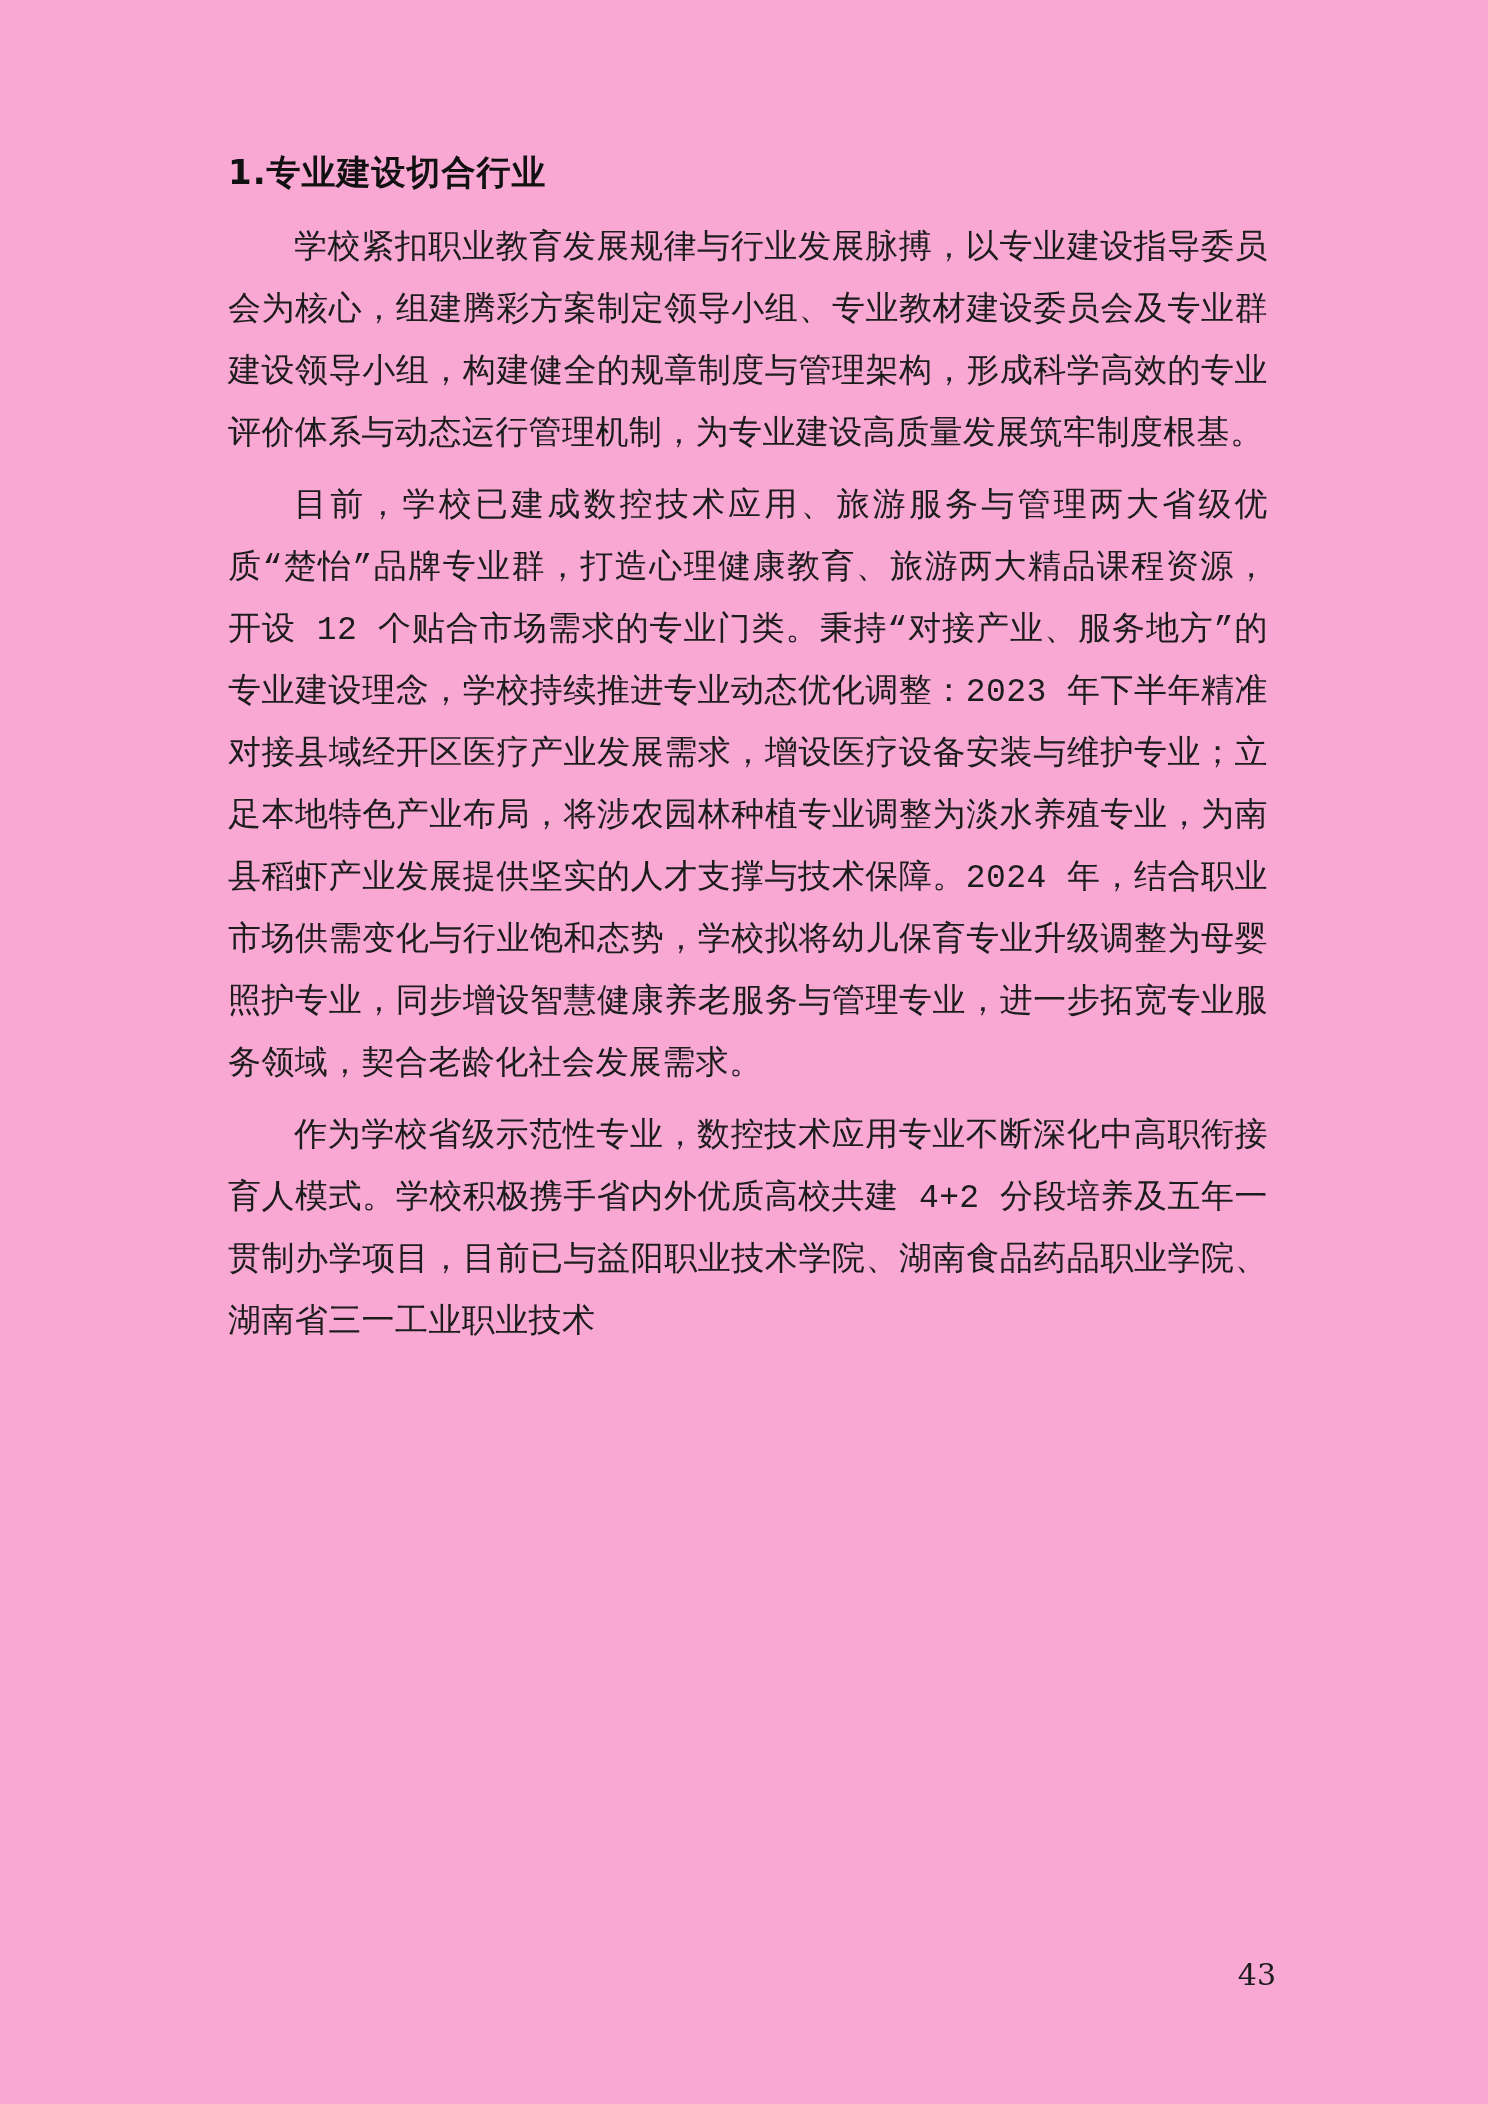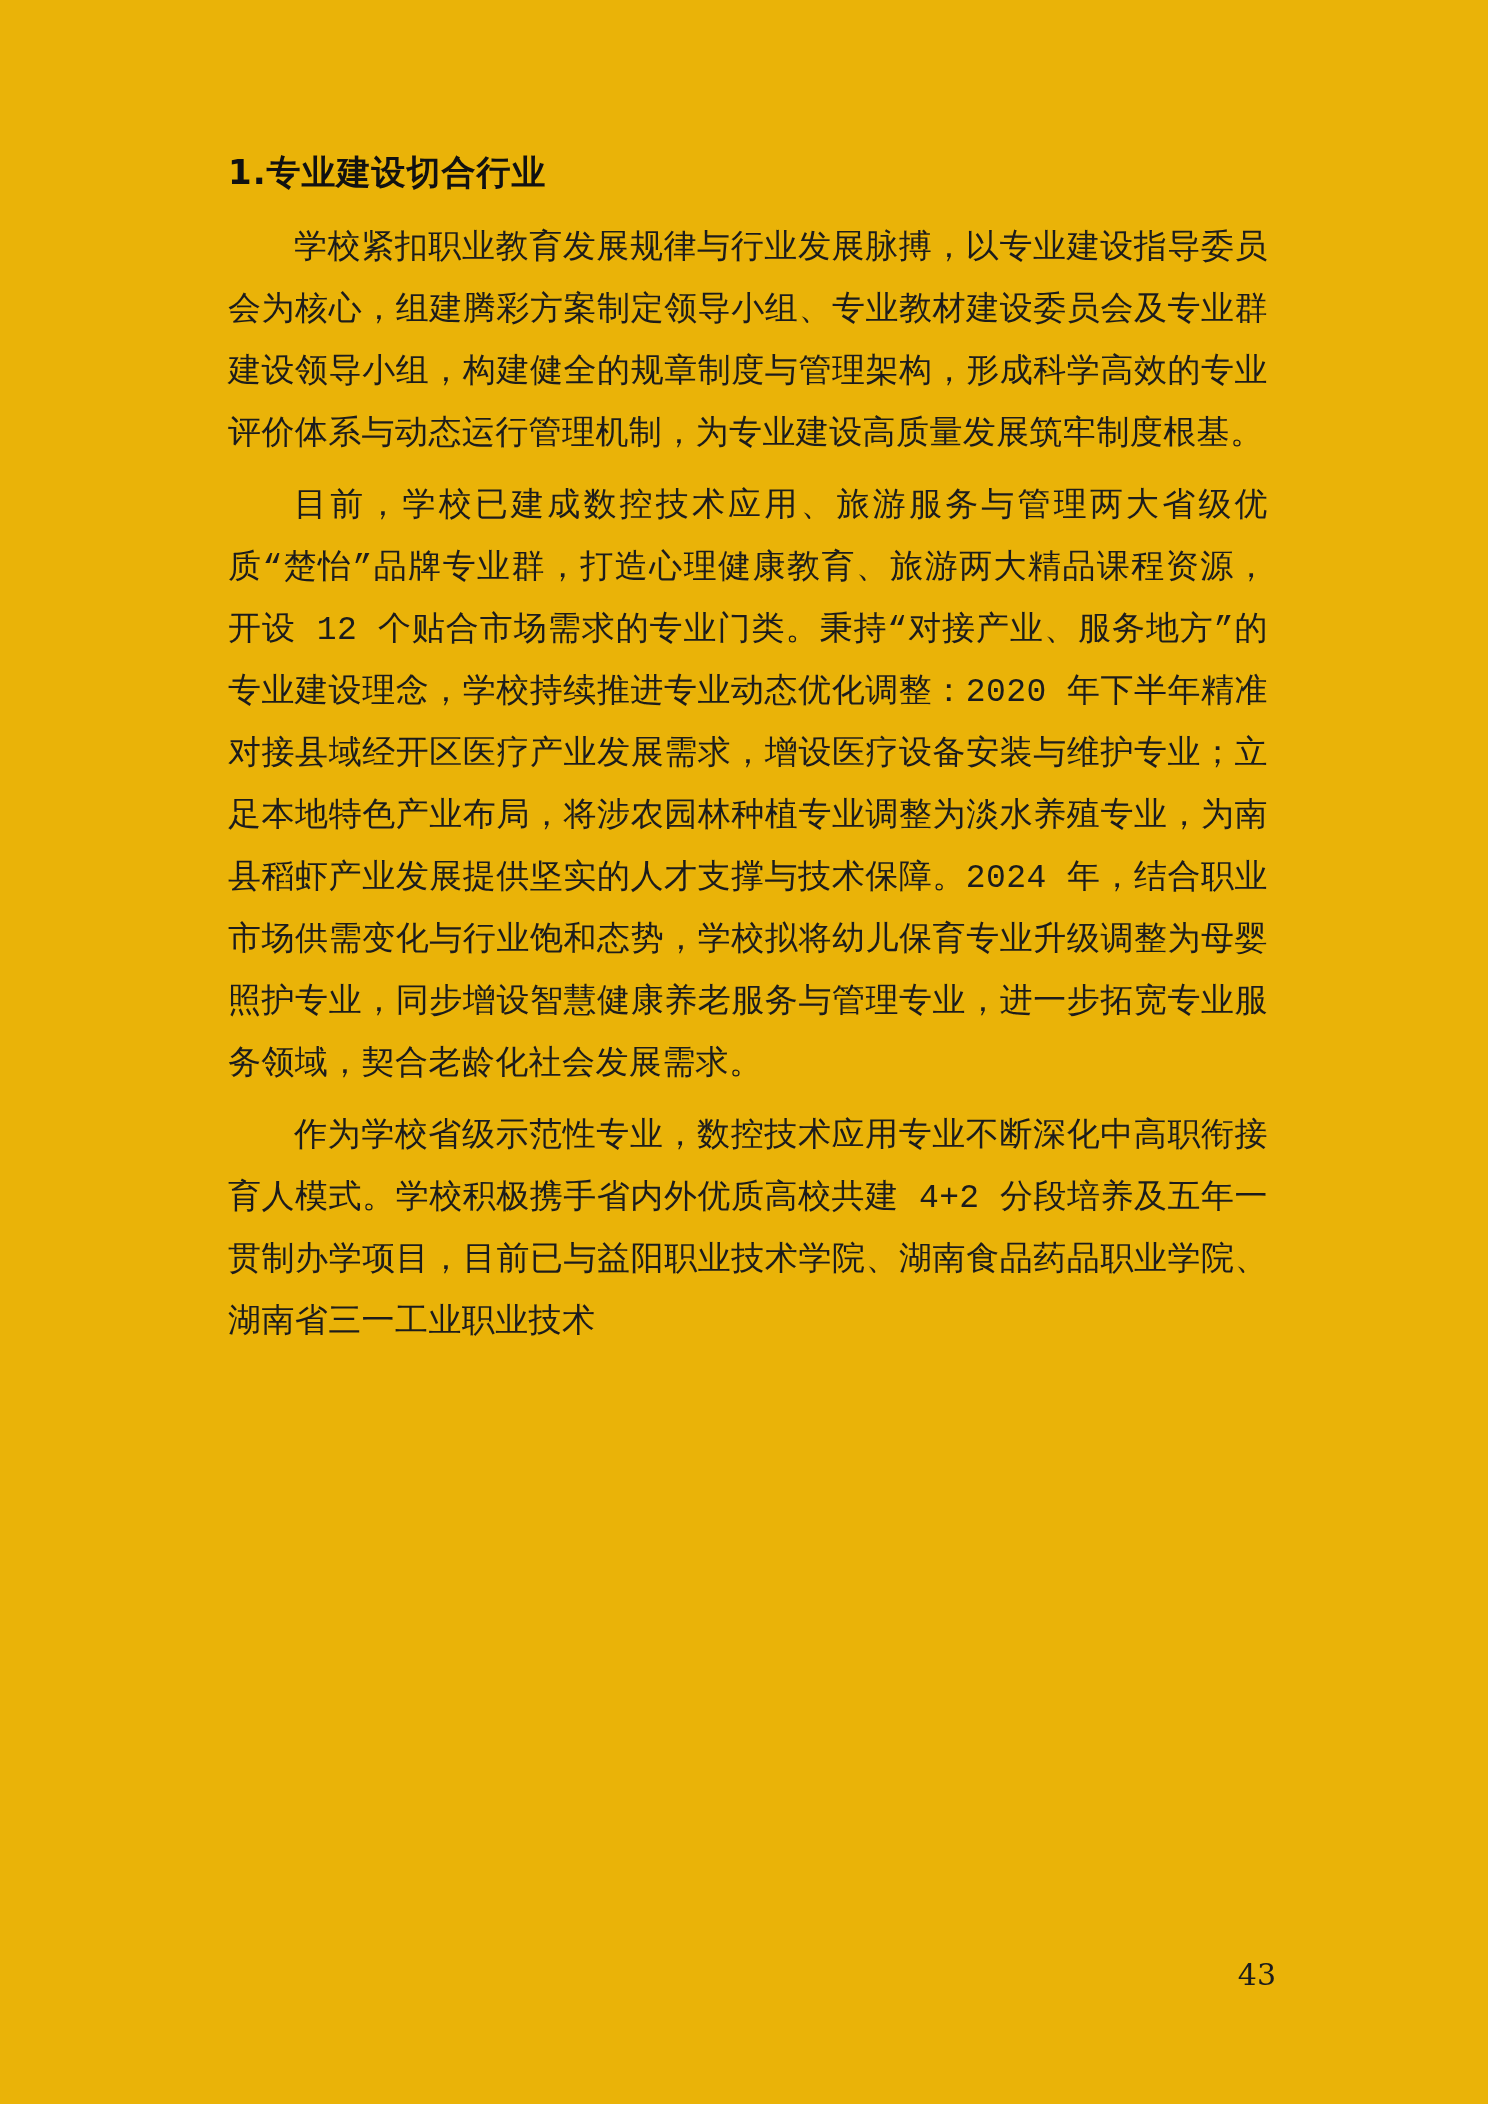--- a/index.html
+++ b/index.html
@@ -13,21 +13,21 @@
     position: relative;
     font-family: "DejaVu Serif", "Liberation Serif", serif;
     color: #1a1a1a;
   }
   .page {
     position: absolute;
     left: 0;
     top: 0;
     width: 1488px;
     height: 2104px;
-    background: #eab308;
+    background: #f9a8d4;
     overflow: hidden;
   }
   .content {
     position: absolute;
     left: 228px;
     top: 150px;
     width: 1040px;
   }
   .heading {
     font-family: "DejaVu Sans", "Liberation Sans", sans-serif;
@@ -62,21 +62,21 @@
 <body>
 
 <div class="page">
 
   <div class="content">
 
     <h1 class="heading">1.专业建设切合行业</h1>
 
     <p class="para">学校紧扣职业教育发展规律与行业发展脉搏，以专业建设指导委员会为核心，组建腾彩方案制定领导小组、专业教材建设委员会及专业群建设领导小组，构建健全的规章制度与管理架构，形成科学高效的专业评价体系与动态运行管理机制，为专业建设高质量发展筑牢制度根基。</p>
 
-    <p class="para">目前，学校已建成数控技术应用、旅游服务与管理两大省级优质“楚怡”品牌专业群，打造心理健康教育、旅游两大精品课程资源，开设 12 个贴合市场需求的专业门类。秉持“对接产业、服务地方”的专业建设理念，学校持续推进专业动态优化调整：2020 年下半年精准对接县域经开区医疗产业发展需求，增设医疗设备安装与维护专业；立足本地特色产业布局，将涉农园林种植专业调整为淡水养殖专业，为南县稻虾产业发展提供坚实的人才支撑与技术保障。2024 年，结合职业市场供需变化与行业饱和态势，学校拟将幼儿保育专业升级调整为母婴照护专业，同步增设智慧健康养老服务与管理专业，进一步拓宽专业服务领域，契合老龄化社会发展需求。</p>
+    <p class="para">目前，学校已建成数控技术应用、旅游服务与管理两大省级优质“楚怡”品牌专业群，打造心理健康教育、旅游两大精品课程资源，开设 12 个贴合市场需求的专业门类。秉持“对接产业、服务地方”的专业建设理念，学校持续推进专业动态优化调整：2023 年下半年精准对接县域经开区医疗产业发展需求，增设医疗设备安装与维护专业；立足本地特色产业布局，将涉农园林种植专业调整为淡水养殖专业，为南县稻虾产业发展提供坚实的人才支撑与技术保障。2024 年，结合职业市场供需变化与行业饱和态势，学校拟将幼儿保育专业升级调整为母婴照护专业，同步增设智慧健康养老服务与管理专业，进一步拓宽专业服务领域，契合老龄化社会发展需求。</p>
 
     <p class="para">作为学校省级示范性专业，数控技术应用专业不断深化中高职衔接育人模式。学校积极携手省内外优质高校共建 4+2 分段培养及五年一贯制办学项目，目前已与益阳职业技术学院、湖南食品药品职业学院、湖南省三一工业职业技术</p>
 
   </div>
 
   <div class="page-number">43</div>
 
 </div>
 
 </body></html>

